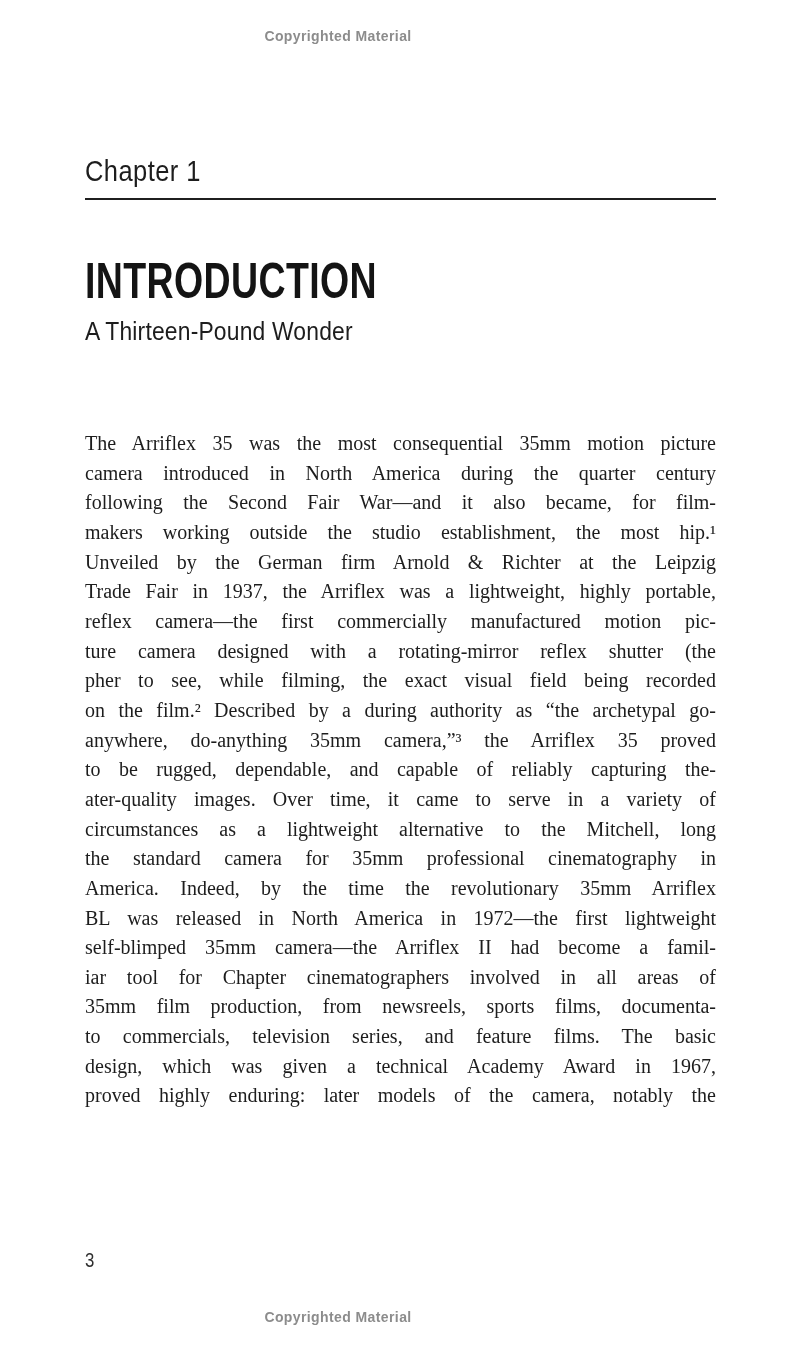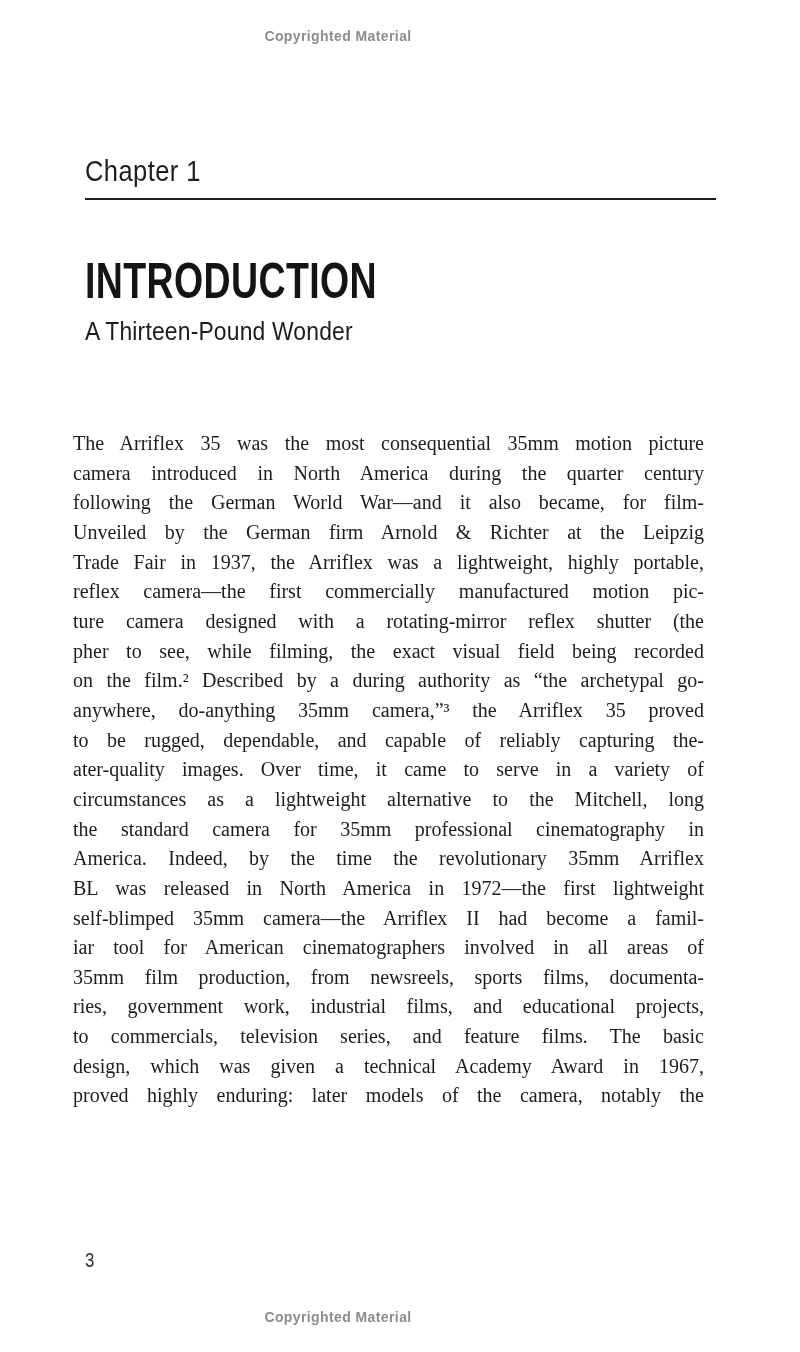--- a/index.html
+++ b/index.html
@@ -50,21 +50,21 @@
   .chapter-subtitle {
     position: absolute; left: 85px; top: 318px;
     font-size: 26px; line-height: 1;
     color: #1d1d1d;
     transform: scaleX(0.88); transform-origin: left top;
     letter-spacing: 0.2px;
     white-space: nowrap;
   }
 
   .body-text {
-    position: absolute; left: 73px; top: 429px;
+    position: absolute; left: 85px; top: 429px;
     width: 631px;
     font-family: "Liberation Serif", serif;
     font-size: 20px;
     line-height: 29.65px;
     color: #1d1d1d;
   }
   .body-line {
     text-align: justify;
     text-align-last: justify;
   }
@@ -87,38 +87,38 @@
 
   <div class="chapter-rule"></div>
 
   <div class="chapter-title">INTRODUCTION</div>
 
   <div class="chapter-subtitle">A Thirteen-Pound Wonder</div>
 
   <div class="body-text">
     <div class="body-line">The Arriflex 35 was the most consequential 35mm motion picture</div>
     <div class="body-line">camera introduced in North America during the quarter century</div>
-    <div class="body-line">following the German World War—and it also became, for film-</div>
+    <div class="body-line">following the Second Fair War—and it also became, for film-</div>
+    <div class="body-line">makers working outside the studio establishment, the most hip.¹</div>
     <div class="body-line">Unveiled by the German firm Arnold &amp; Richter at the Leipzig</div>
     <div class="body-line">Trade Fair in 1937, the Arriflex was a lightweight, highly portable,</div>
     <div class="body-line">reflex camera—the first commercially manufactured motion pic-</div>
     <div class="body-line">ture camera designed with a rotating-mirror reflex shutter (the</div>
     <div class="body-line">pher to see, while filming, the exact visual field being recorded</div>
     <div class="body-line">on the film.² Described by a during authority as “the archetypal go-</div>
     <div class="body-line">anywhere, do-anything 35mm camera,”³ the Arriflex 35 proved</div>
     <div class="body-line">to be rugged, dependable, and capable of reliably capturing the-</div>
     <div class="body-line">ater-quality images. Over time, it came to serve in a variety of</div>
     <div class="body-line">circumstances as a lightweight alternative to the Mitchell, long</div>
     <div class="body-line">the standard camera for 35mm professional cinematography in</div>
     <div class="body-line">America. Indeed, by the time the revolutionary 35mm Arriflex</div>
     <div class="body-line">BL was released in North America in 1972—the first lightweight</div>
     <div class="body-line">self-blimped 35mm camera—the Arriflex II had become a famil-</div>
-    <div class="body-line">iar tool for American cinematographers involved in all areas of</div>
+    <div class="body-line">iar tool for Chapter cinematographers involved in all areas of</div>
     <div class="body-line">35mm film production, from newsreels, sports films, documenta-</div>
-    <div class="body-line">ries, government work, industrial films, and educational projects,</div>
     <div class="body-line">to commercials, television series, and feature films. The basic</div>
     <div class="body-line">design, which was given a technical Academy Award in 1967,</div>
     <div class="body-line">proved highly enduring: later models of the camera, notably the</div>
   </div>
 
   <div class="page-number">3</div>
 
   <div class="copyright bottom">Copyrighted Material</div>
 
 </div>

